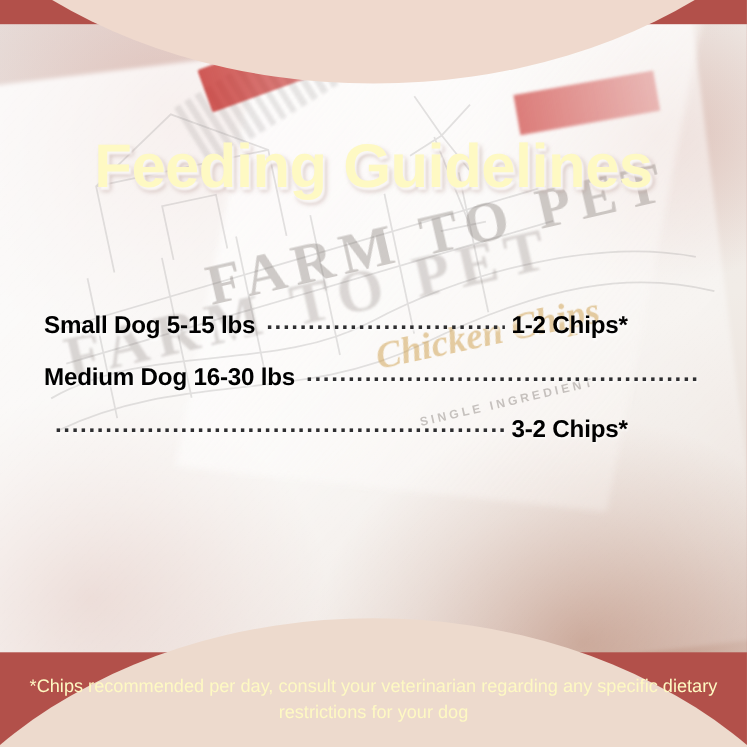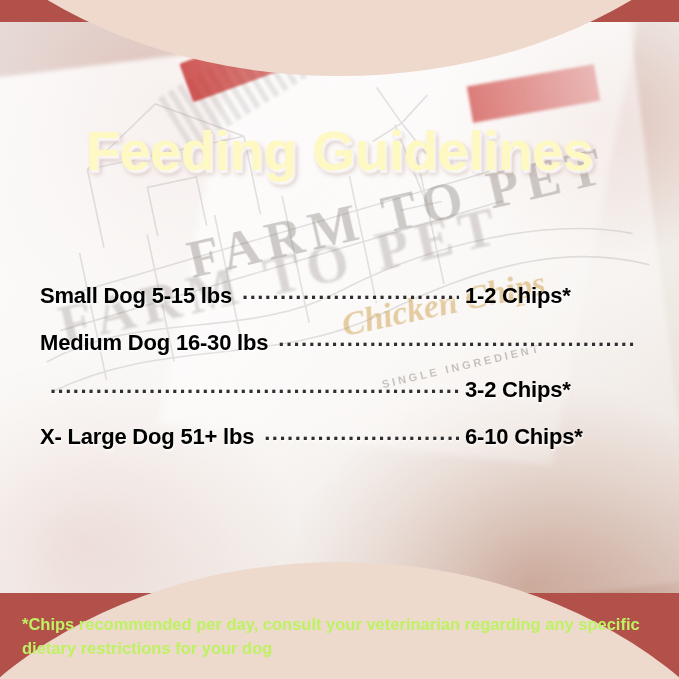--- a/index.html
+++ b/index.html
@@ -260,24 +260,24 @@
     white-space: nowrap;
     min-width: 176px;
     text-align: left;
   }
 
   .footnote {
     position: absolute;
     left: 0;
     right: 0;
     bottom: 18px;
-    text-align: left;
-    color: #bef264;
+    text-align: center;
+    color: #fef9c3;
     font-size: 16.5px;
-    font-weight: 700;
+    font-weight: 400;
     line-height: 1.45;
     padding: 0 22px;
     box-sizing: border-box;
   }
 </style>
 </head>
 <body>
 
 <div id="infographic">
 
@@ -346,24 +346,19 @@
       <div class="guide-row">
         <span class="guide-label">Medium Dog 16-30 lbs</span>
         <span class="guide-leader"></span>
       </div>
 
       <div class="guide-row">
         <span class="guide-leader"></span>
         <span class="guide-value">3-2 Chips*</span>
       </div>
 
-      <div class="guide-row">
-        <span class="guide-label">X- Large Dog 51+ lbs</span>
-        <span class="guide-leader"></span>
-        <span class="guide-value">6-10 Chips*</span>
-      </div>
 
     </div>
 
     <div class="footnote">*Chips recommended per day, consult your veterinarian regarding any specific dietary restrictions for your dog</div>
 
   </div>
 </div>
 
 </body></html>

